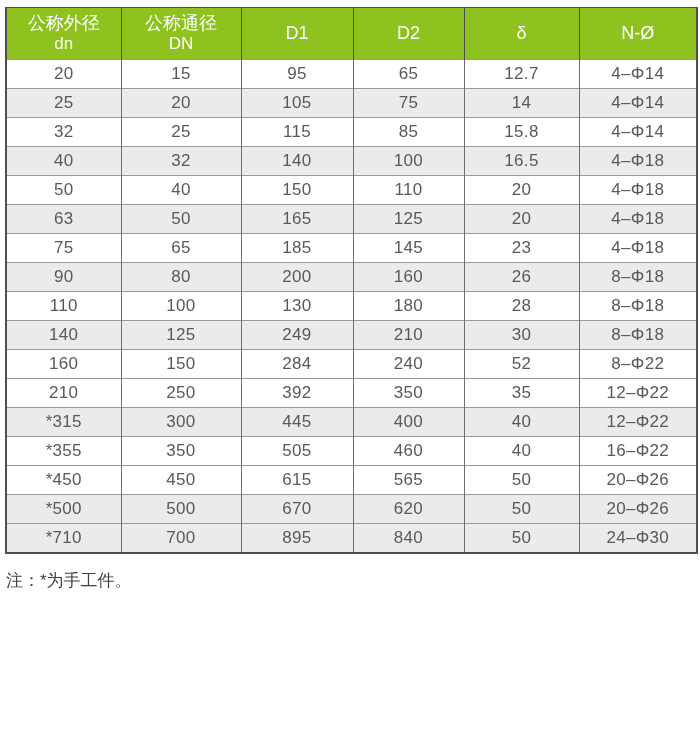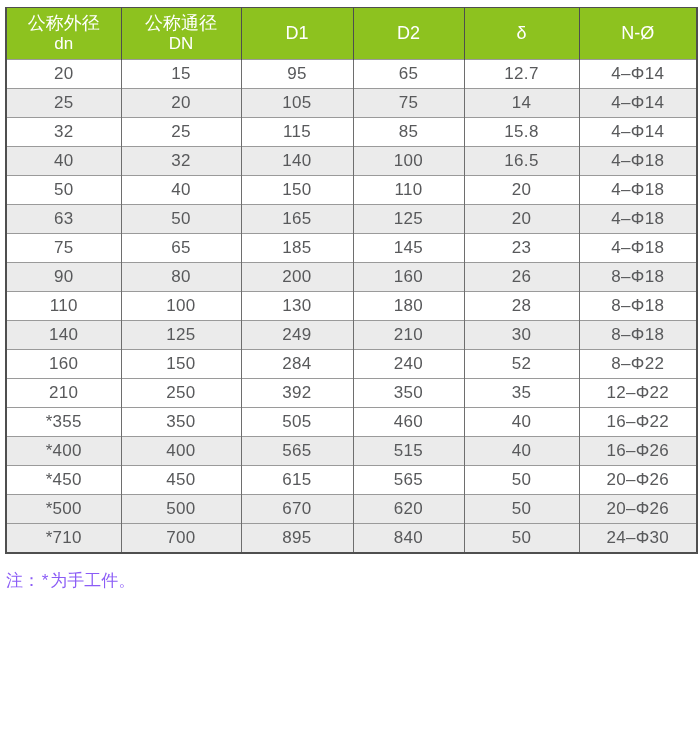--- a/index.html
+++ b/index.html
@@ -48,22 +48,21 @@
     border-left: 1px solid #6e6e6e;
     border-top: 1px solid #9a9a9a;
     padding: 0;
     letter-spacing: 0.3px;
   }
   tbody td:first-child { border-left: none; }
   tbody tr.alt td { background: #ebebeb; }
   .footnote {
     margin: 15px 0 0 1px;
     font-size: 17px;
-    color: #8b5cf6;
-    font-family: Liberation Mono, monospace;
+    color: #404040;
   }
 </style>
 </head>
 <body>
 
 <div class="page">
   <table class="spec-table">
     <colgroup>
       <col style="width:115px">
         <col style="width:120px">
@@ -178,35 +177,35 @@
           <td>8–Φ22</td>
         </tr>
         <tr>
           <td>210</td>
           <td>250</td>
           <td>392</td>
           <td>350</td>
           <td>35</td>
           <td>12–Φ22</td>
         </tr>
+        <tr class="alt">
+          <td>*315</td>
+          <td>300</td>
+          <td>445</td>
+          <td>400</td>
+          <td>40</td>
+          <td>12–Φ22</td>
+        </tr>
         <tr>
           <td>*355</td>
           <td>350</td>
           <td>505</td>
           <td>460</td>
           <td>40</td>
           <td>16–Φ22</td>
-        </tr>
-        <tr class="alt">
-          <td>*400</td>
-          <td>400</td>
-          <td>565</td>
-          <td>515</td>
-          <td>40</td>
-          <td>16–Φ26</td>
         </tr>
         <tr>
           <td>*450</td>
           <td>450</td>
           <td>615</td>
           <td>565</td>
           <td>50</td>
           <td>20–Φ26</td>
         </tr>
         <tr class="alt">

